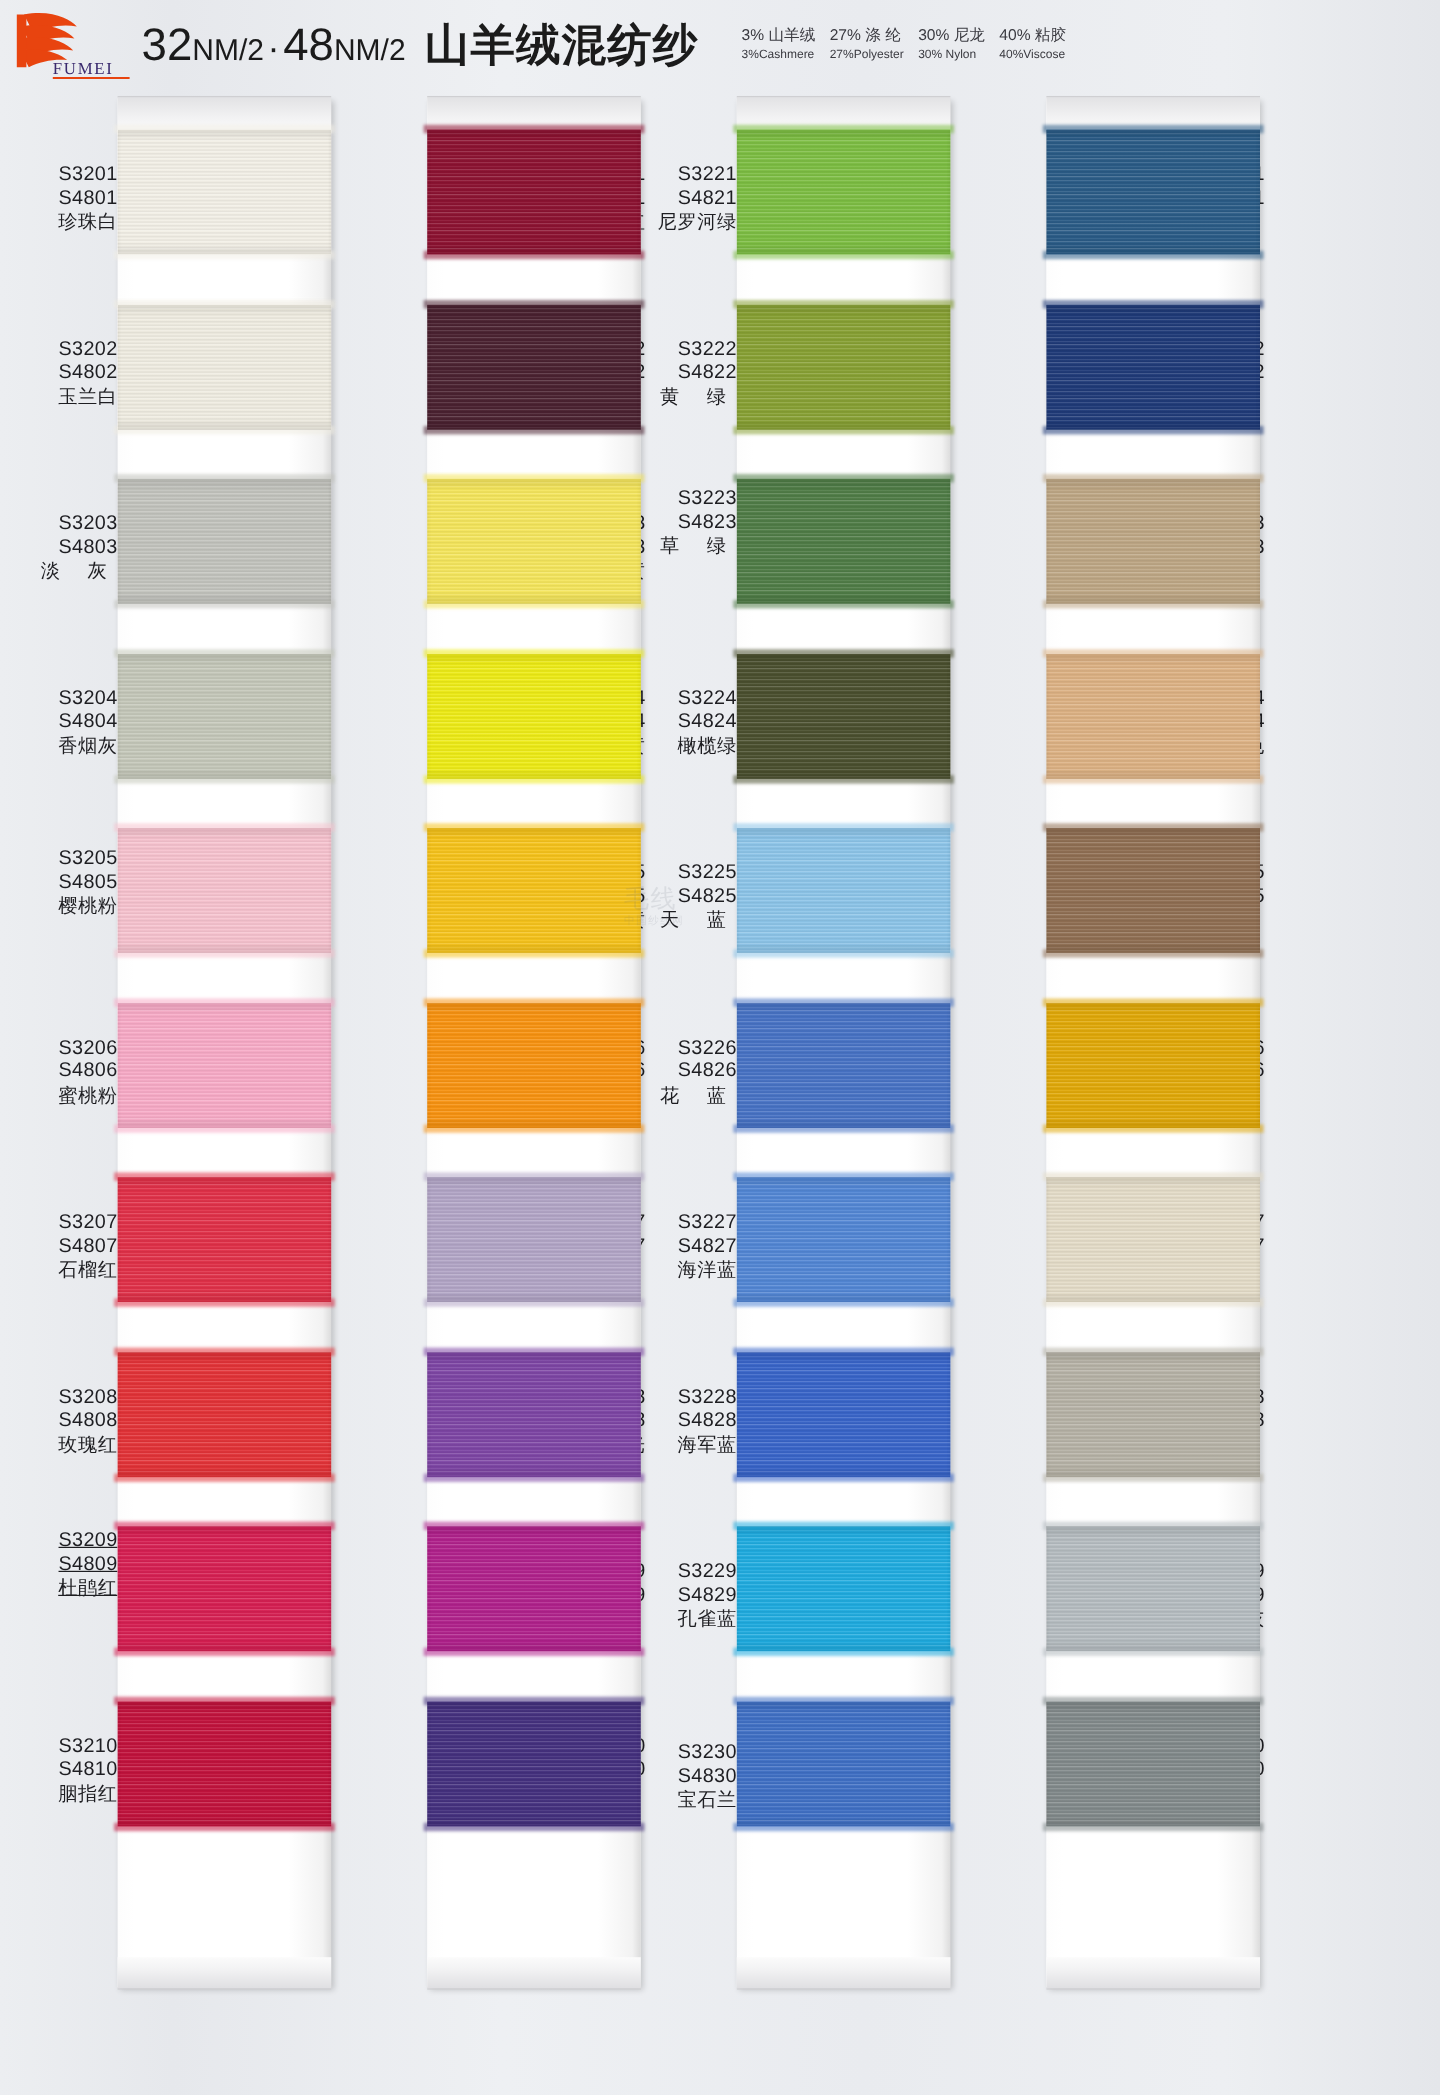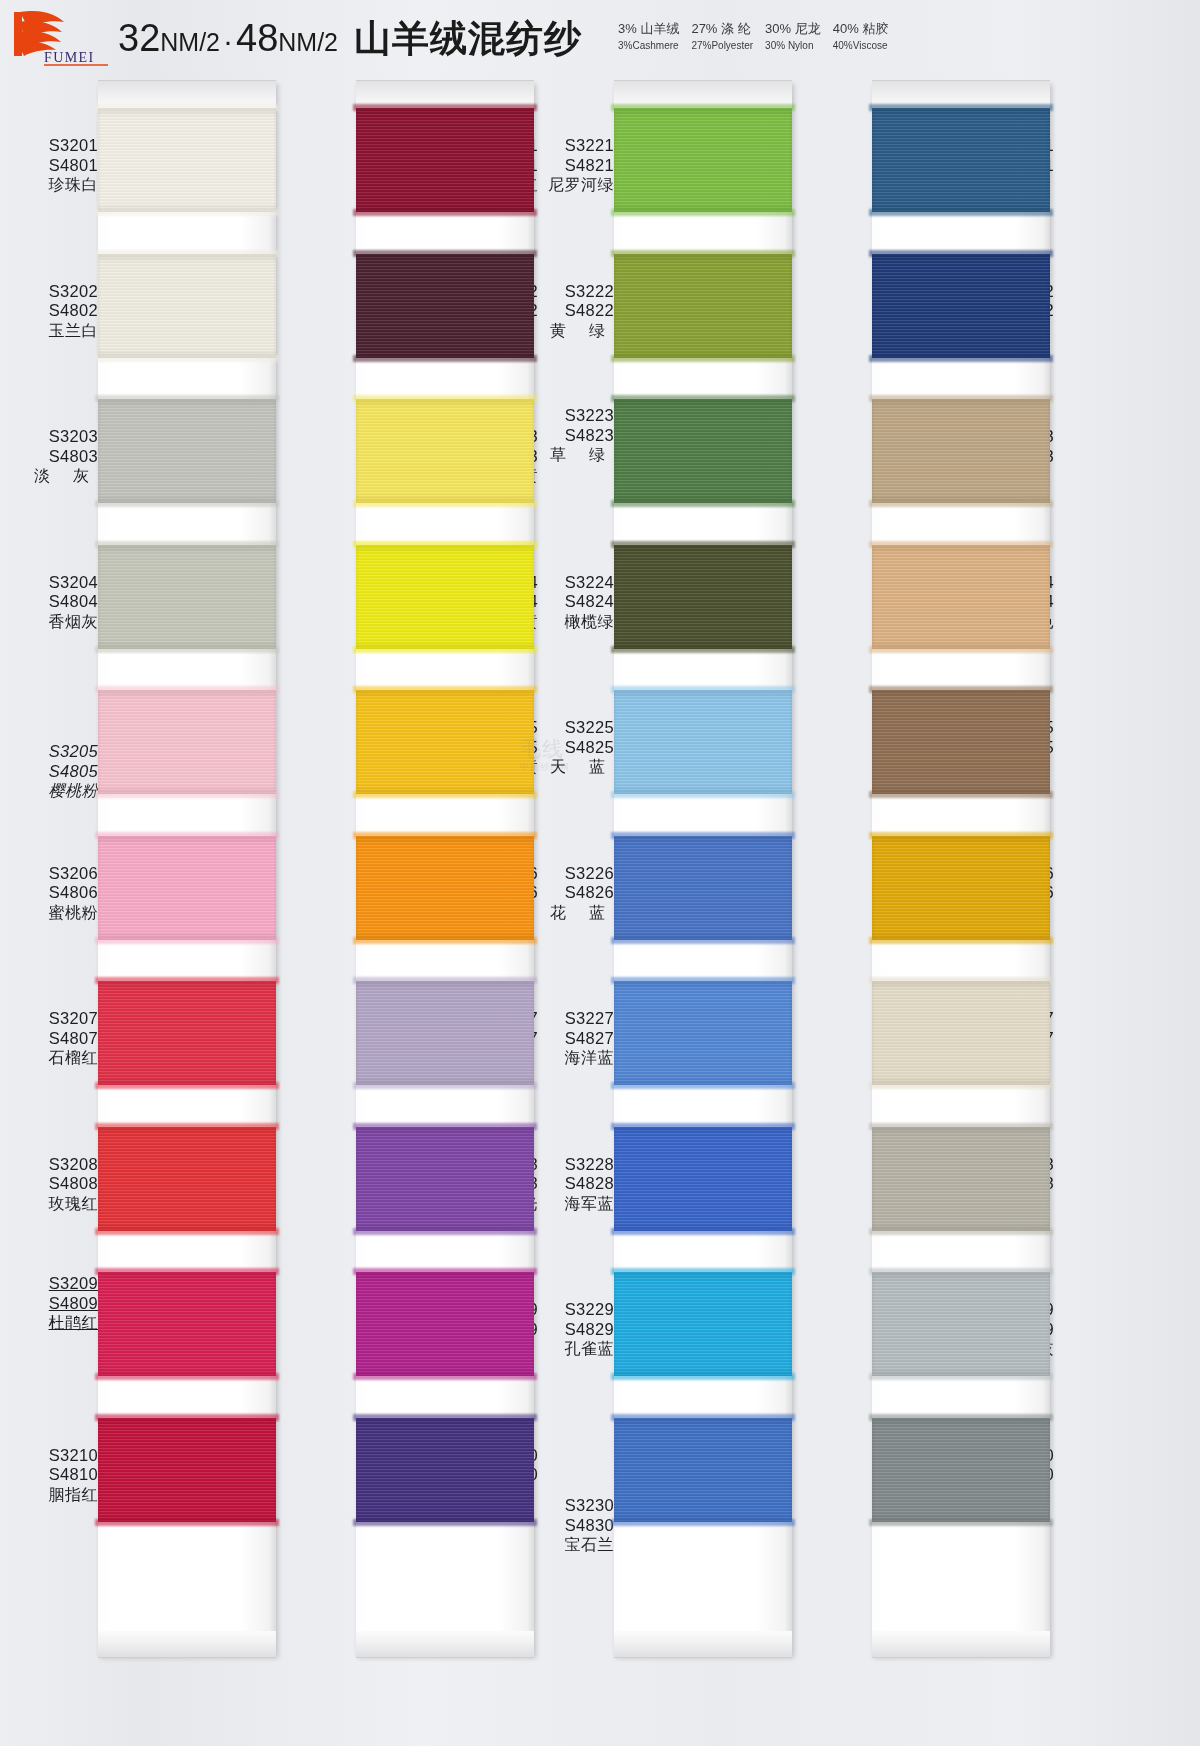--- a/index.html
+++ b/index.html
@@ -177,21 +177,21 @@
       <div class="label" style="top: 345px;">
         <div class="code">S3203</div>
         <div class="code">S4803</div>
         <div class="name sp">淡 灰</div>
       </div>
       <div class="label" style="top: 490.5px;">
         <div class="code">S3204</div>
         <div class="code">S4804</div>
         <div class="name">香烟灰</div>
       </div>
-      <div class="label" style="top: 660px; font-style: italic;">
+      <div class="label" style="top: 624px;">
         <div class="code">S3205</div>
         <div class="code">S4805</div>
         <div class="name">樱桃粉</div>
       </div>
       <div class="label" style="top: 781.5px;">
         <div class="code">S3206</div>
         <div class="code">S4806</div>
         <div class="name">蜜桃粉</div>
       </div>
       <div class="label" style="top: 927px;">
@@ -414,21 +414,21 @@
       <div class="label" style="top: 1072.5px;">
         <div class="code">S3228</div>
         <div class="code">S4828</div>
         <div class="name">海军蓝</div>
       </div>
       <div class="label" style="top: 1218px;">
         <div class="code">S3229</div>
         <div class="code">S4829</div>
         <div class="name">孔雀蓝</div>
       </div>
-      <div class="label" style="top: 1414px;">
+      <div class="label" style="top: 1369px;">
         <div class="code">S3230</div>
         <div class="code">S4830</div>
         <div class="name">宝石兰</div>
       </div>
       <div class="strip">
         <div class="strip-top"></div>
         <div class="strip-bottom"></div>
         <div class="wrap" style="top: 26px;">
           <div class="yarn" style="background-color: rgb(124, 189, 66);"></div>
           <div class="fuzz-t" style="background: rgb(124, 189, 66);"></div>

